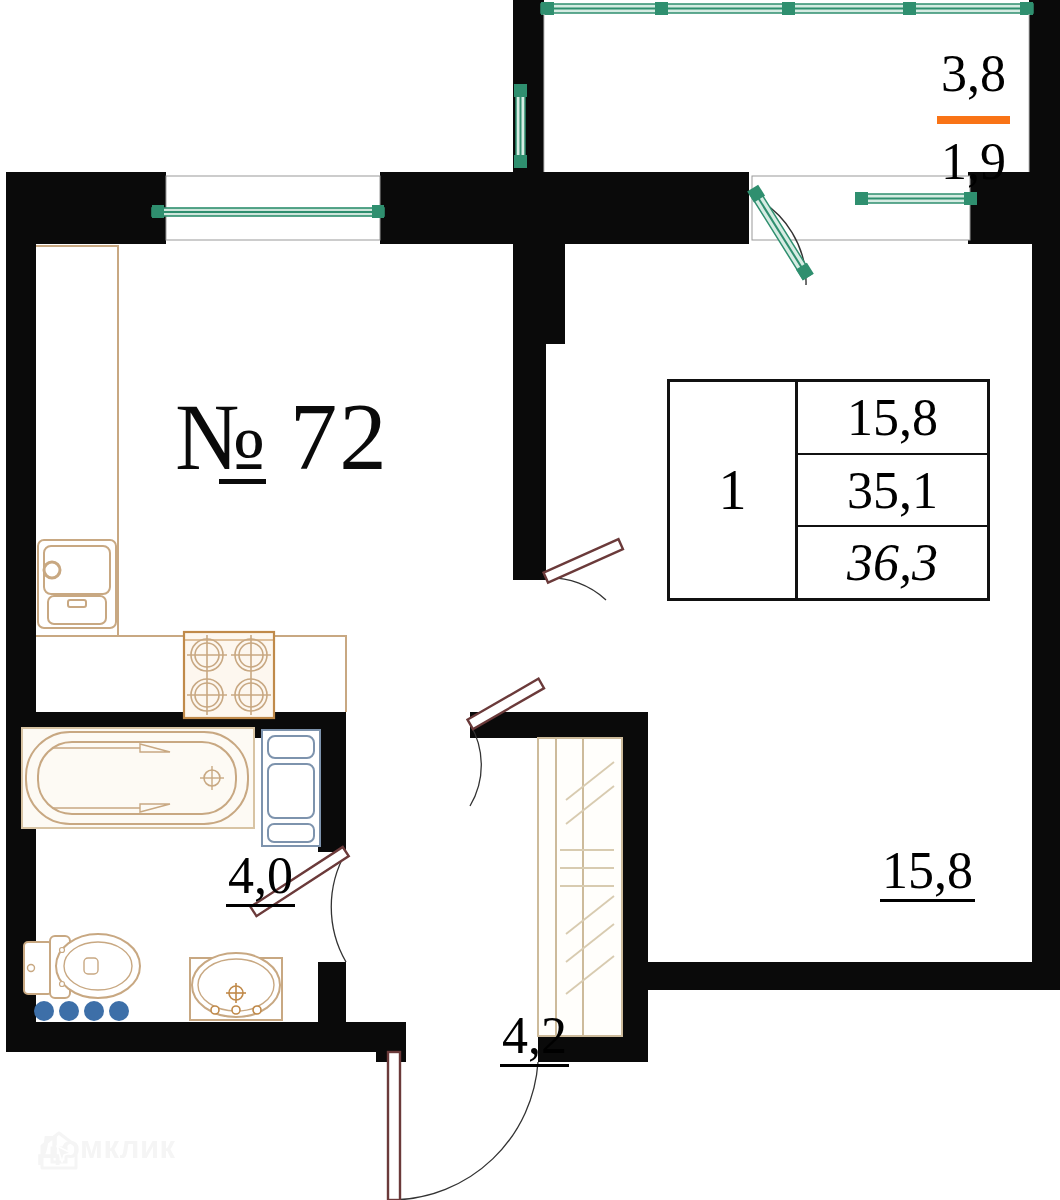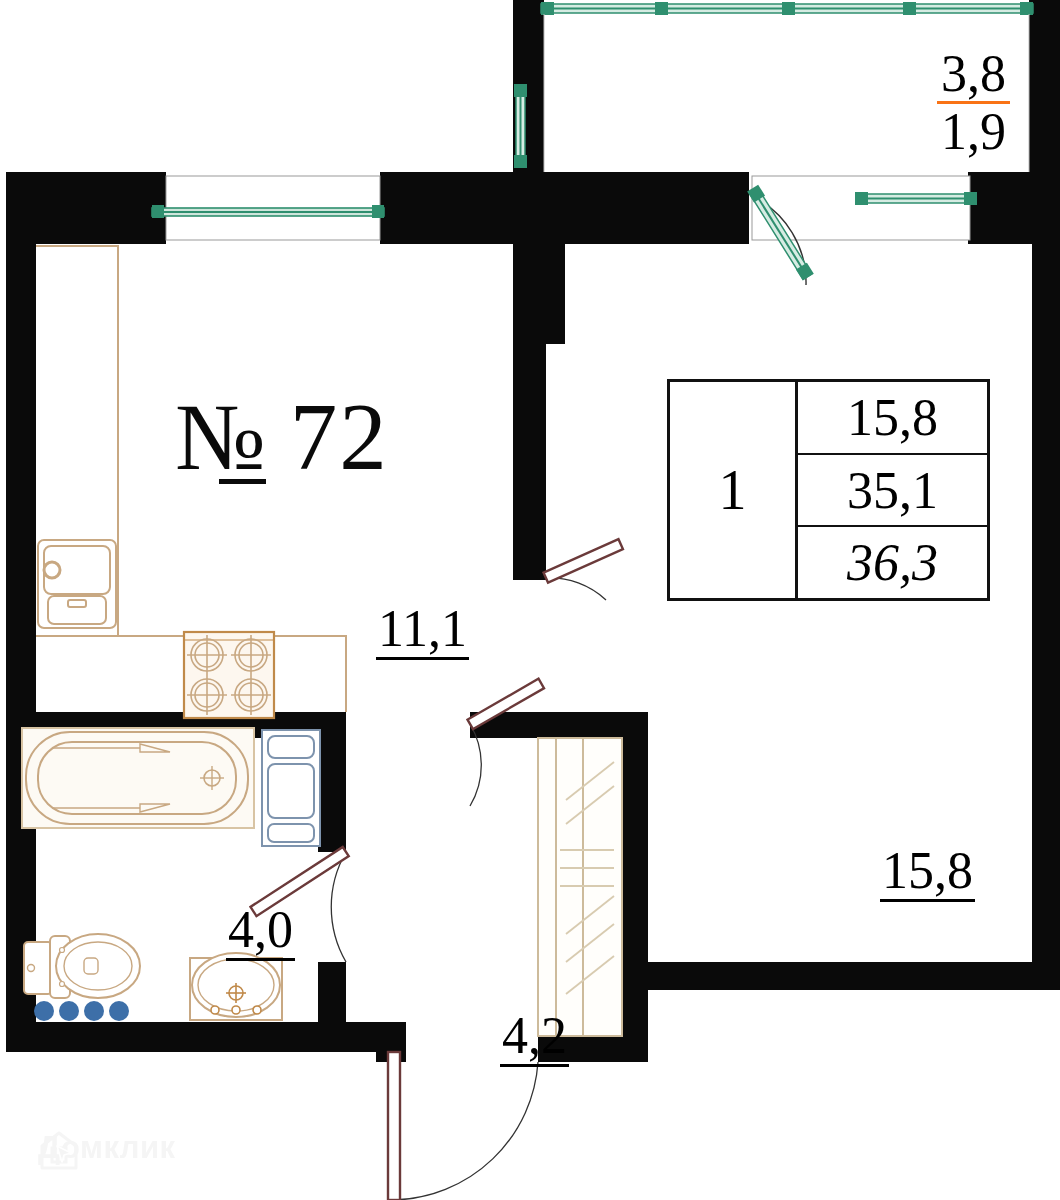--- a/index.html
+++ b/index.html
@@ -35,26 +35,26 @@
     display: inline-block;
     border-bottom: 3px solid #000;
     padding: 0 2px 2px 2px;
   }
   .frac {
     display: inline-block;
     text-align: center;
   }
   .frac .top {
     display: block;
-    border-bottom: 3px solid #f97316;
-    padding: 0 4px 1px 4px;
+    border-bottom: 8px solid #f97316;
+    padding: 0 4px 16px 4px;
   }
   .frac .bot {
     display: block;
-    padding-top: 2px;
+    padding-top: 12px;
   }
   #apt-title {
     position: absolute;
     left: 175px;
     top: 382px;
     font-size: 95px;
     letter-spacing: 2px;
     color: #0a0a0a;
     font-family: "Liberation Serif", serif;
     white-space: nowrap;
@@ -377,29 +377,26 @@
     </div>
   </div>
 
   <div class="area-label" style="left:937px; top:48px; font-size:52px;">
     <span class="frac">
       <span class="top">3,8</span>
       <span class="bot">1,9</span>
     </span>
   </div>
 
-  <div class="area-label" style="left:376px; top:603px; font-size:52px;">
-    <span class="area-num">11,1</span>
-  </div>
 
   <div class="area-label" style="left:880px; top:845px; font-size:52px;">
     <span class="area-num">15,8</span>
   </div>
 
-  <div class="area-label" style="left:226px; top:904px; font-size:52px;">
+  <div class="area-label" style="left:226px; top:850px; font-size:52px;">
     <span class="area-num">4,0</span>
   </div>
 
   <div class="area-label" style="left:500px; top:963px; font-size:52px;margin-top:47px;">
     <span class="area-num">4,2</span>
   </div>
 
   <div id="watermark">
     <svg width="42" height="42" viewBox="0 0 42 42">
       <path d="M21 3 L38 16 L38 38 L4 38 L4 16 Z" fill="none" stroke="#f5f5f5" stroke-width="3" stroke-linejoin="round"></path>

